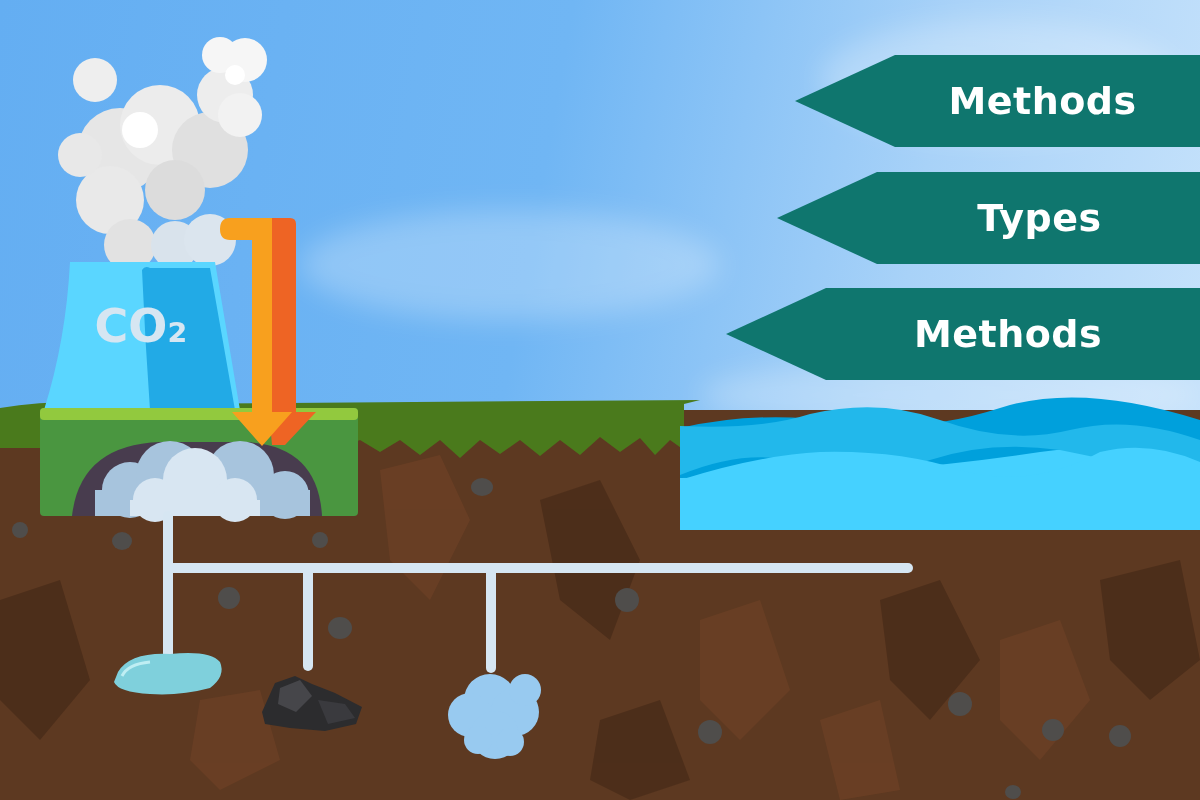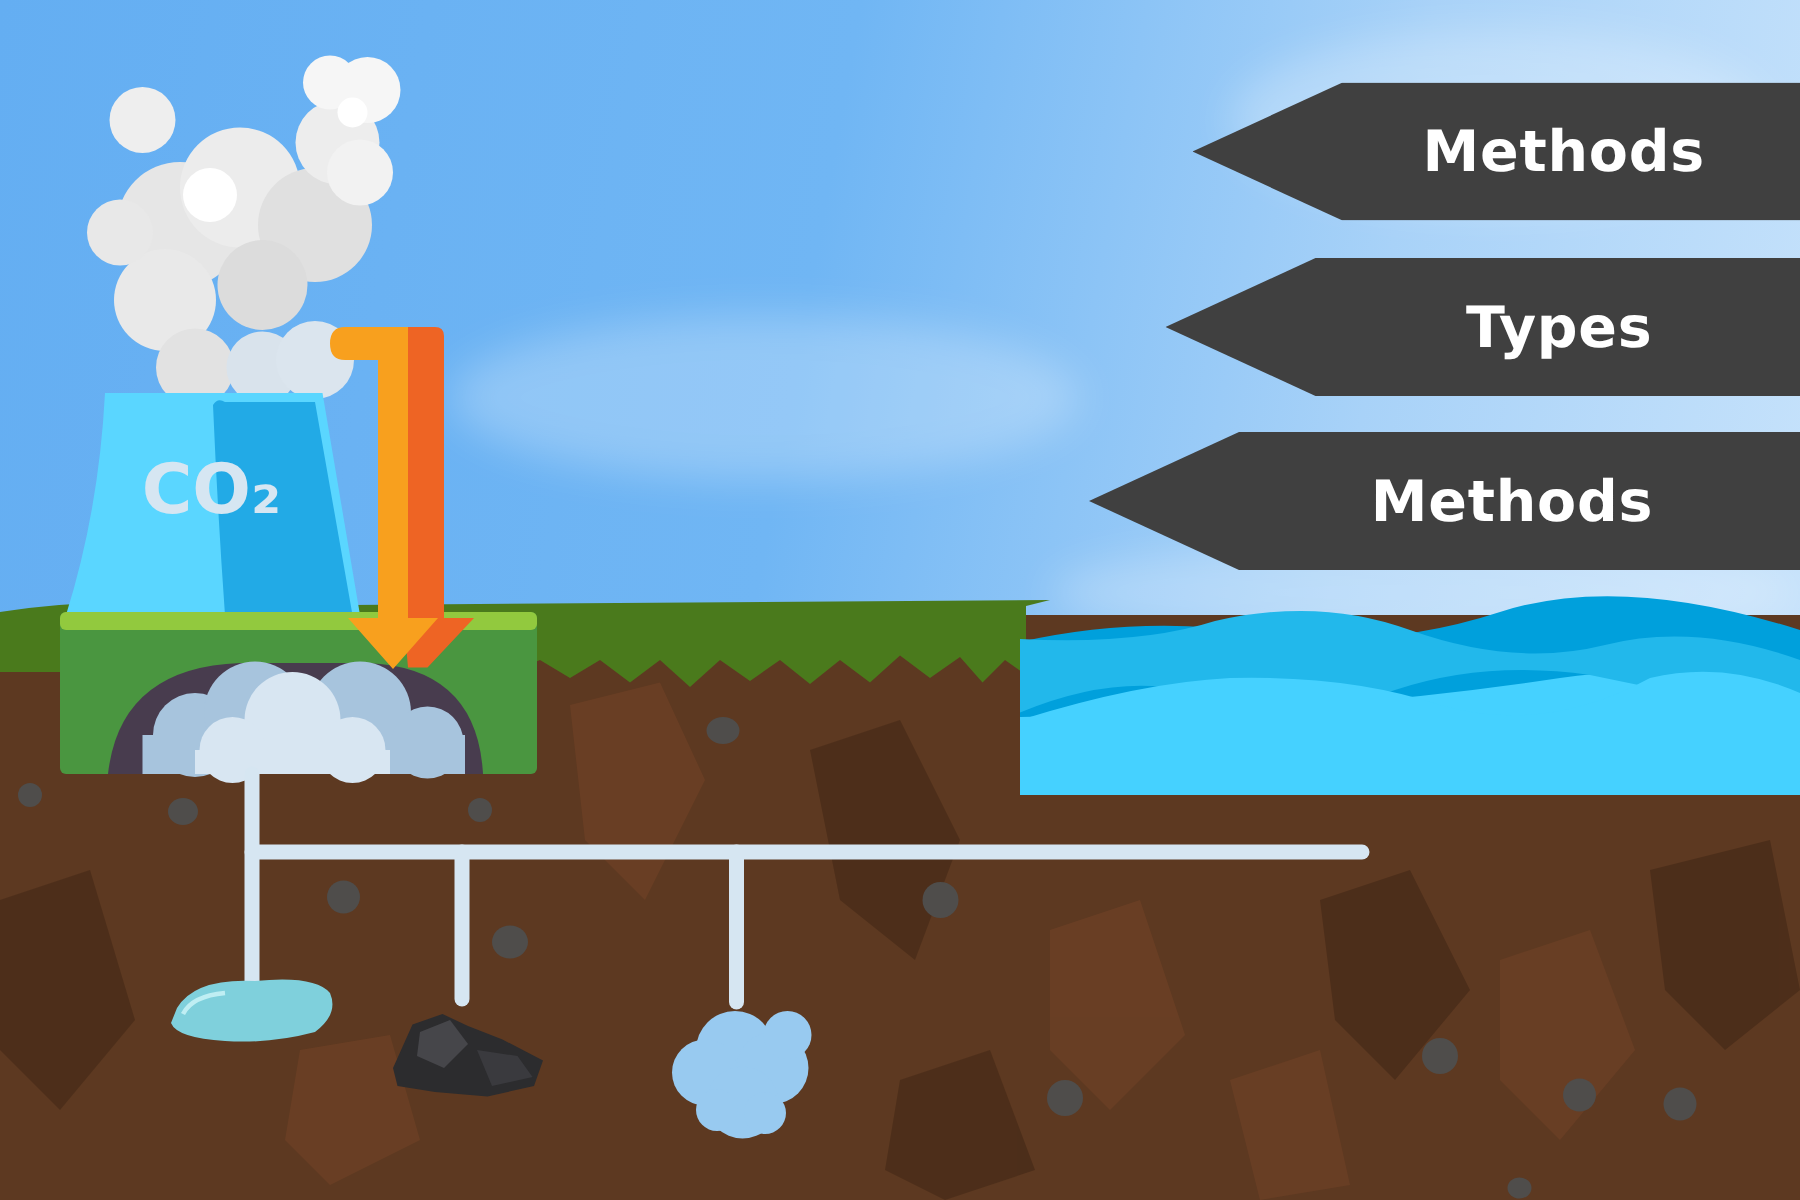--- a/index.html
+++ b/index.html
@@ -3,21 +3,21 @@
 <meta charset="utf-8">
 <style>
   html, body { margin: 0; padding: 0; }
   body { width: 1200px; height: 800px; overflow: hidden; position: relative;
          font-family: "DejaVu Sans", "Liberation Sans", sans-serif; }
   .scene { position: absolute; left: 0; top: 0; width: 1200px; height: 800px; }
   .sky { position: absolute; left: 0; top: 0; width: 1200px; height: 430px;
          background: linear-gradient(100deg, #64aef2 0%, #70b6f4 45%, #a8d2f8 75%, #c6e2fb 100%); }
   .sky-haze { position: absolute; border-radius: 50%; background: rgba(255,255,255,0.25); filter: blur(14px); }
   .soil { position: absolute; left: 0; top: 410px; width: 1200px; height: 390px; background: #5d3921; }
-  .arrow-tab { position: absolute; height: 92px; background: #404040; color: #fff;
+  .arrow-tab { position: absolute; height: 92px; background: #0f766e; color: #fff;
                display: flex; align-items: center; justify-content: center;
                font-weight: bold; font-size: 38px; letter-spacing: 0.5px;
                clip-path: polygon(0 50%, 100px 0, 100% 0, 100% 100%, 100px 100%); }
   .arrow-tab span { padding-left: 90px; }
   svg { position: absolute; left: 0; top: 0; }
 </style>
 </head>
 <body>
 
 <div class="scene">

